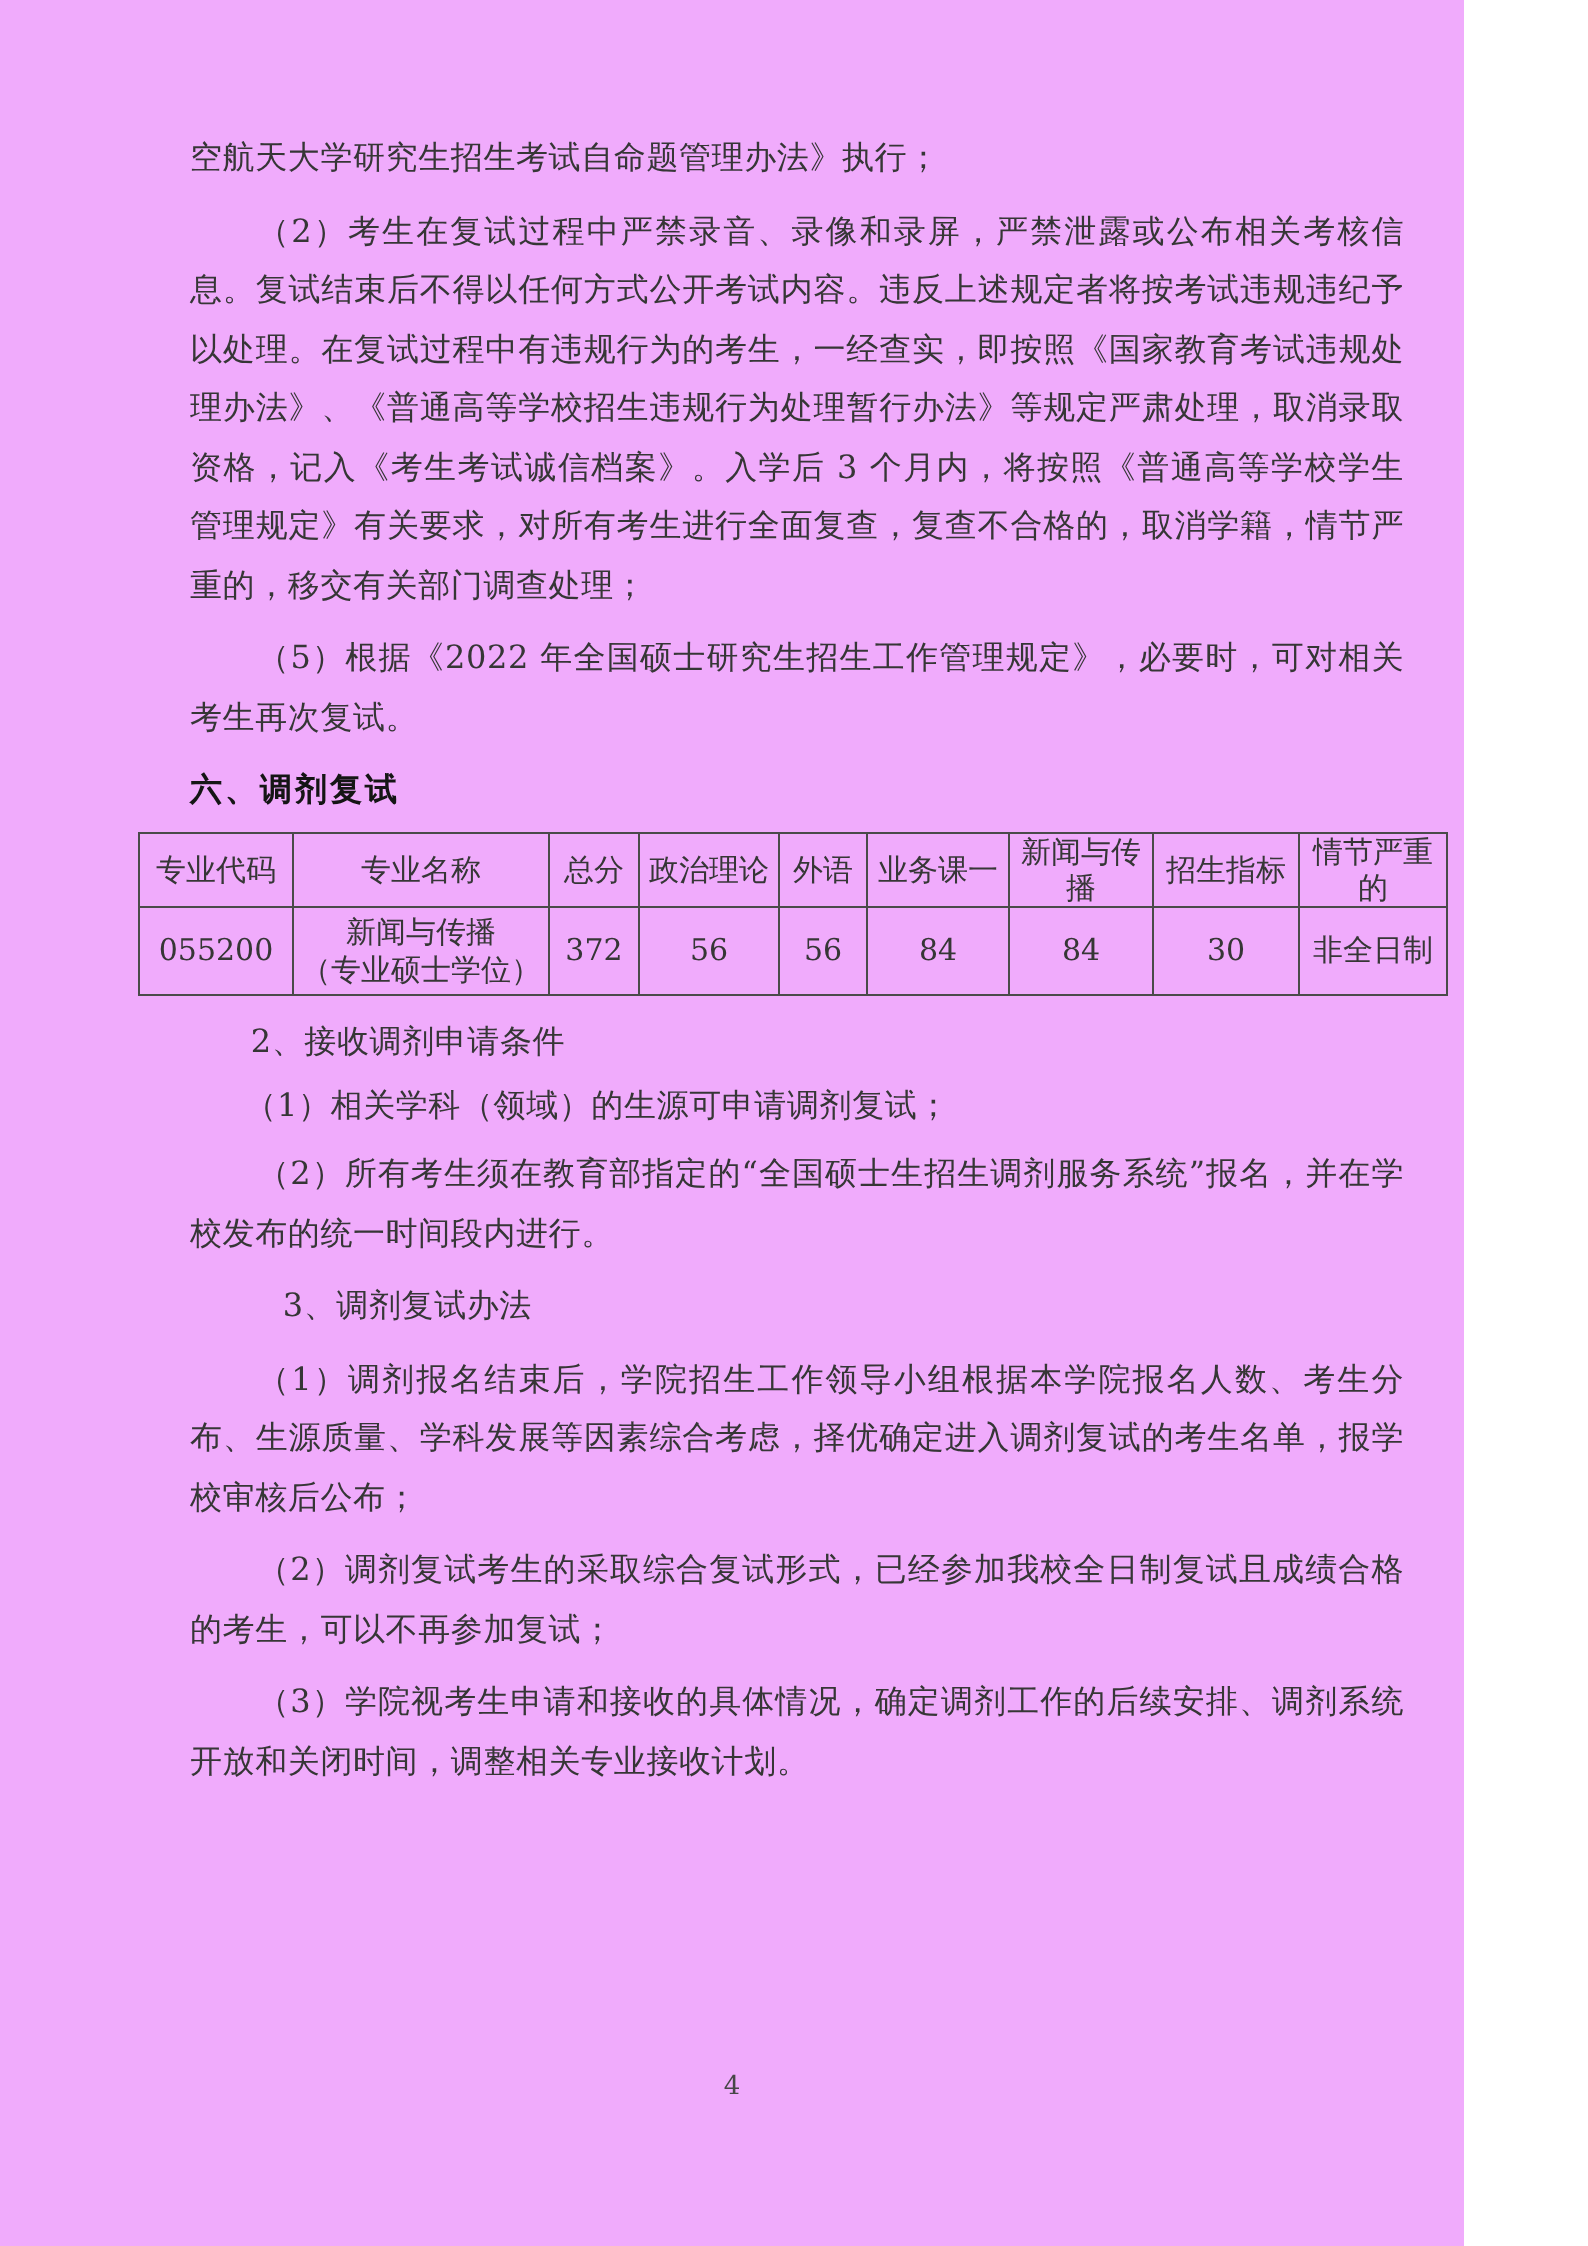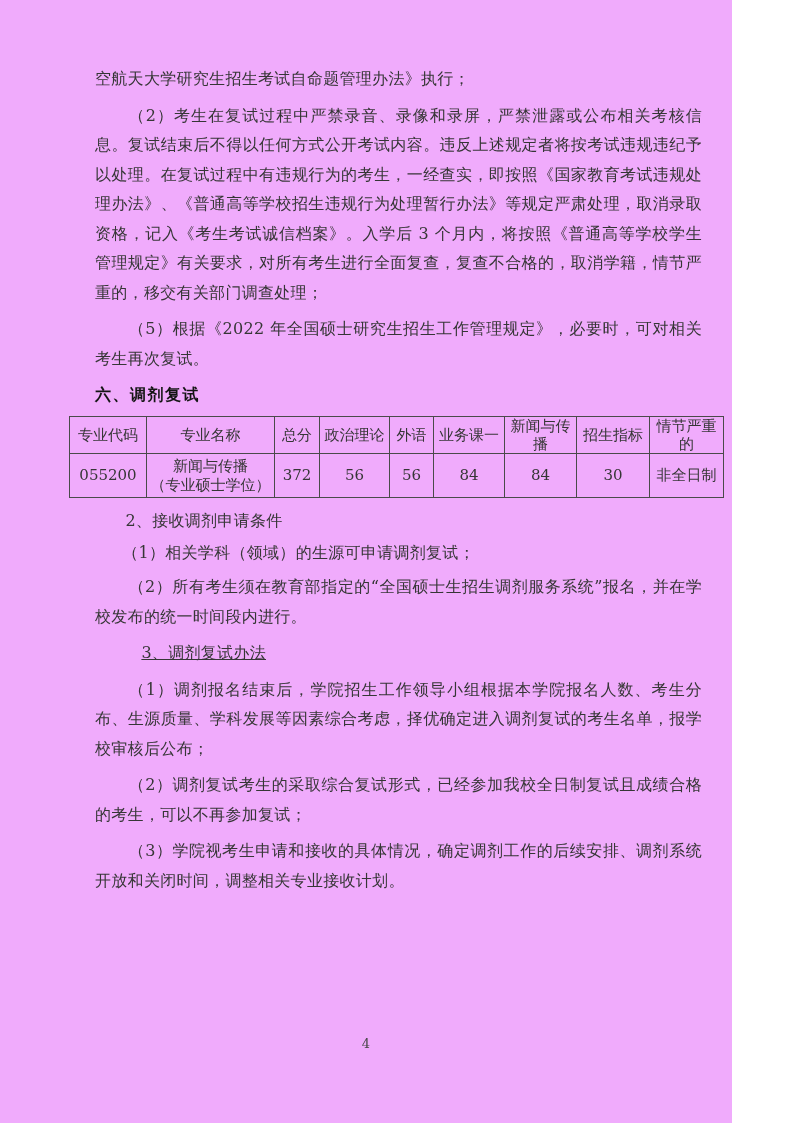--- a/index.html
+++ b/index.html
@@ -26,21 +26,21 @@
     font-size: 16px;
     line-height: 29.5px;
     text-align: justify;
     color: #363636;
     letter-spacing: 0.3px;
   }
   .no-indent { text-indent: 0; }
   .indent { text-indent: 2.1em; }
   .sub-title-1 { text-indent: 1.8em; margin-bottom: 5px; }
   .sub-title-2 { text-indent: 1.9em; margin-bottom: 2px; }
-  .sub-title-3 { text-indent: 2.9em; margin-top: 0; text-decoration: underline; }
+  .sub-title-3 { text-indent: 2.9em; margin-top: 0; }
   .sub-item { text-indent: 1.7em; margin-bottom: 5px; }
   .section-heading {
     font-family: "Liberation Sans", "DejaVu Sans", sans-serif;
     font-size: 16px;
     font-weight: bold;
     color: #151515;
     margin: 12px 0 10px 0;
     letter-spacing: 1.5px;
   }
   .table-wrap {

